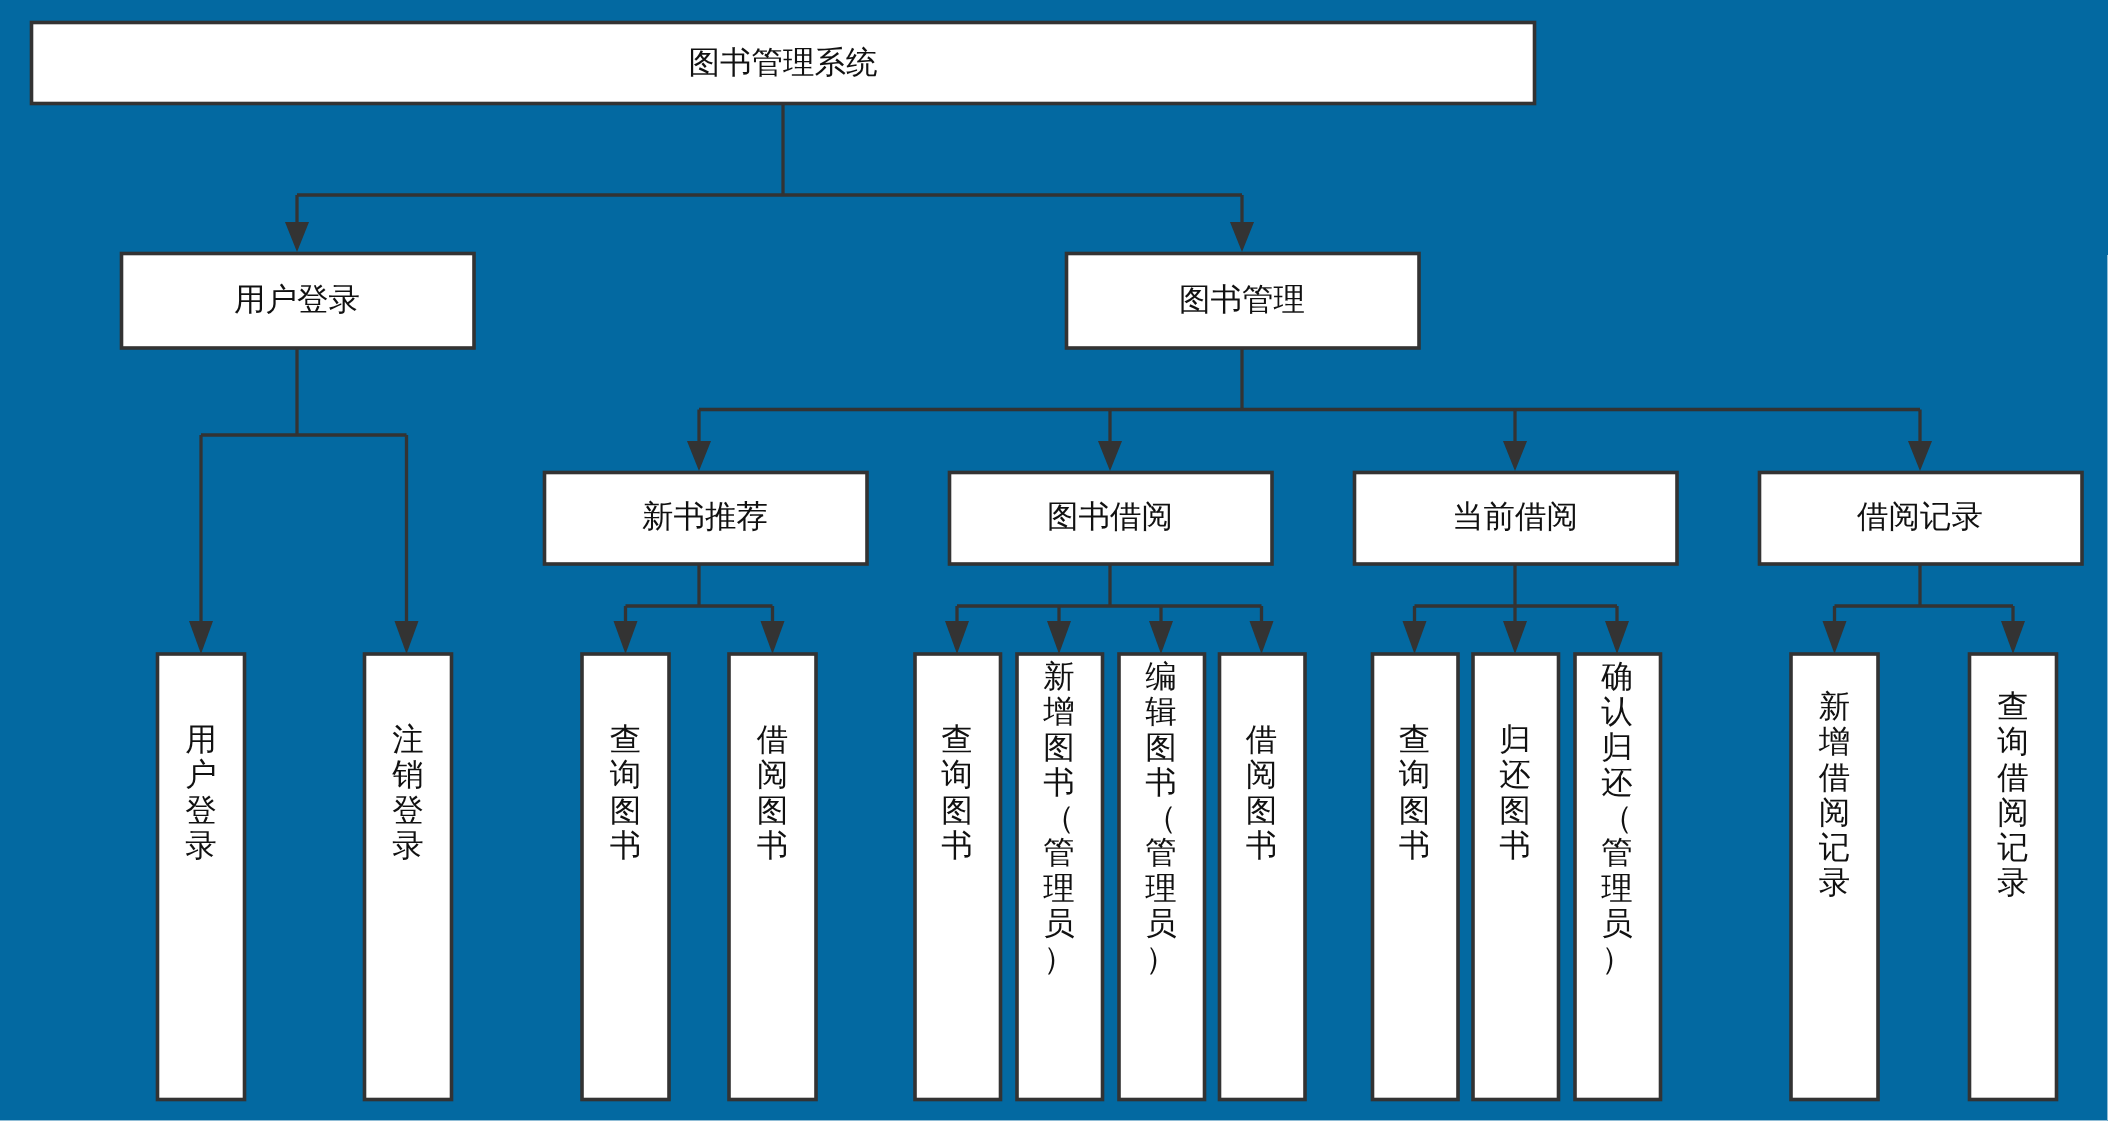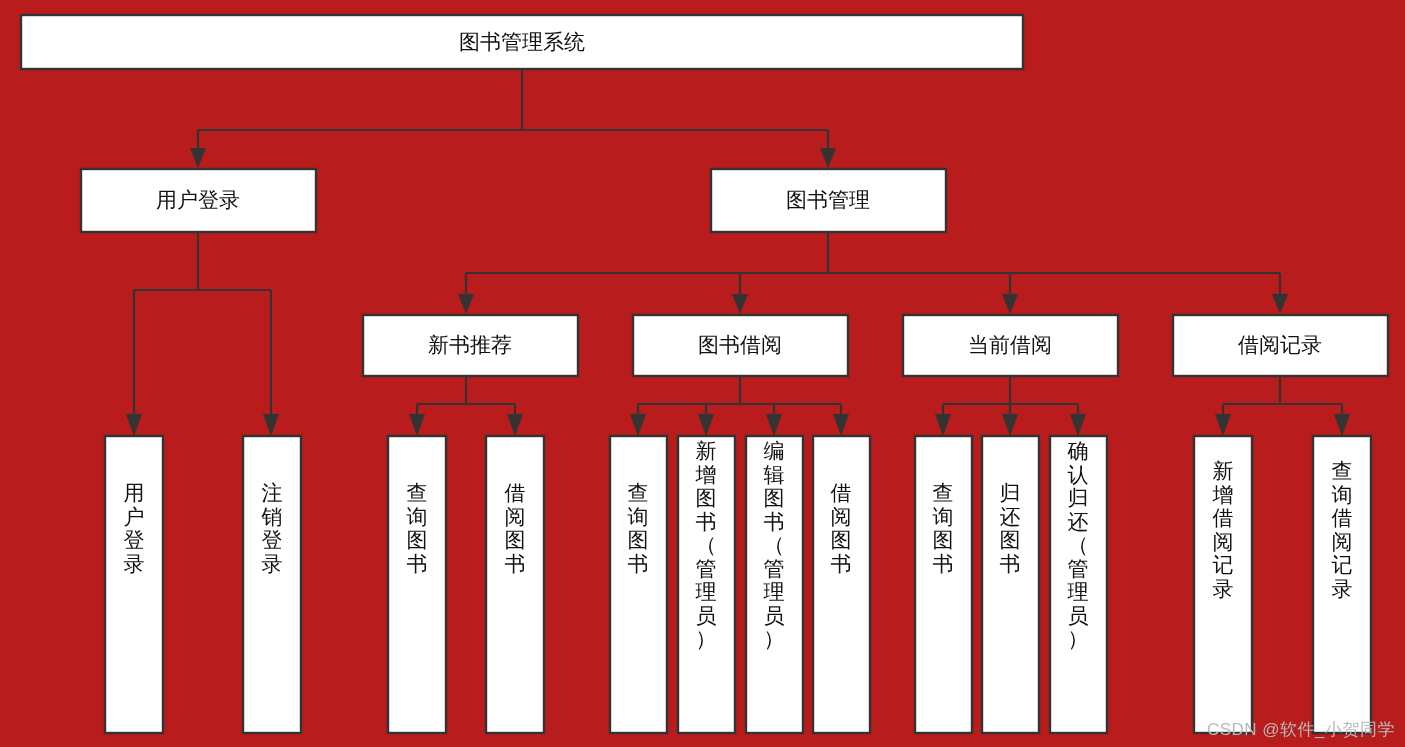--- a/index.html
+++ b/index.html
@@ -10,21 +10,21 @@
   body {
     width: 1405px;
     height: 747px;
     font-family: "Liberation Sans", "DejaVu Sans", sans-serif;
     overflow: hidden;
   }
   #diagram-root {
     position: relative;
     width: 1405px;
     height: 747px;
-    background: #b91c1c;
+    background: #0369a1;
   }
   svg.diagram-canvas {
     position: absolute;
     top: 0;
     left: 0;
     width: 1405px;
     height: 747px;
   }
   .node-box {
     fill: #ffffff;
@@ -227,15 +227,14 @@
       <rect class="node-box" x="1194" y="436" width="58" height="297"></rect>
       <text class="node-label-vertical" x="1223" y="478"><tspan x="1223" y="478" text-anchor="middle">新</tspan><tspan x="1223" y="501.5" text-anchor="middle">增</tspan><tspan x="1223" y="525" text-anchor="middle">借</tspan><tspan x="1223" y="548.5" text-anchor="middle">阅</tspan><tspan x="1223" y="572" text-anchor="middle">记</tspan><tspan x="1223" y="595.5" text-anchor="middle">录</tspan></text>
     </g>
     <g>
       <rect class="node-box" x="1313" y="436" width="58" height="297"></rect>
       <text class="node-label-vertical" x="1342" y="478"><tspan x="1342" y="478" text-anchor="middle">查</tspan><tspan x="1342" y="501.5" text-anchor="middle">询</tspan><tspan x="1342" y="525" text-anchor="middle">借</tspan><tspan x="1342" y="548.5" text-anchor="middle">阅</tspan><tspan x="1342" y="572" text-anchor="middle">记</tspan><tspan x="1342" y="595.5" text-anchor="middle">录</tspan></text>
     </g>
 
   </svg>
 
-  <div class="watermark">CSDN @软件_小贺同学</div>
 
 </div>
 
 </body></html>

